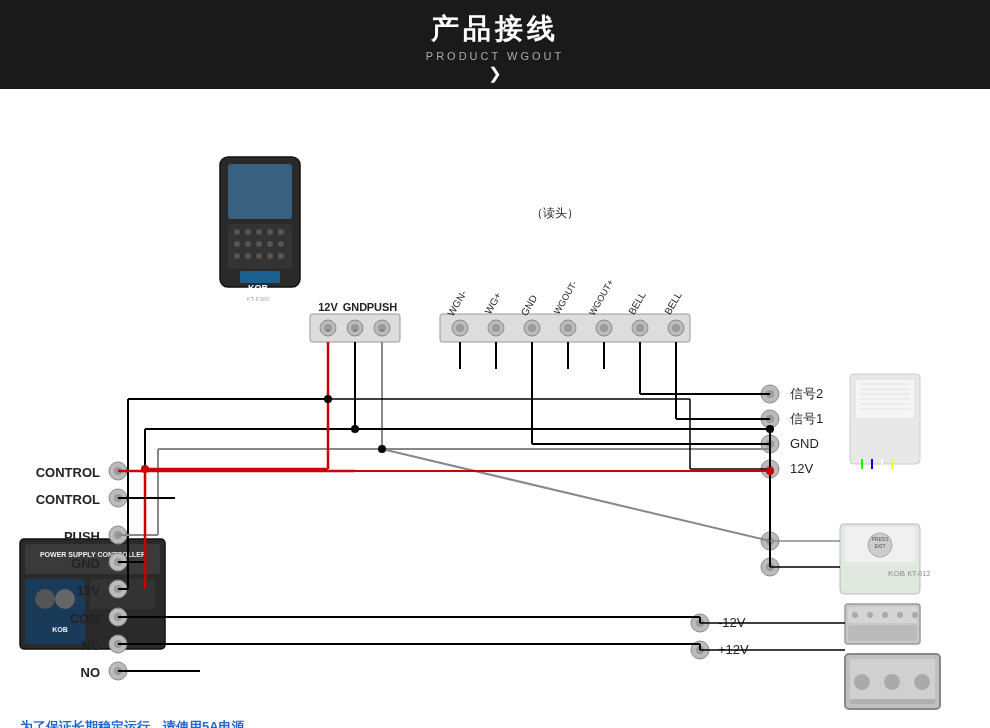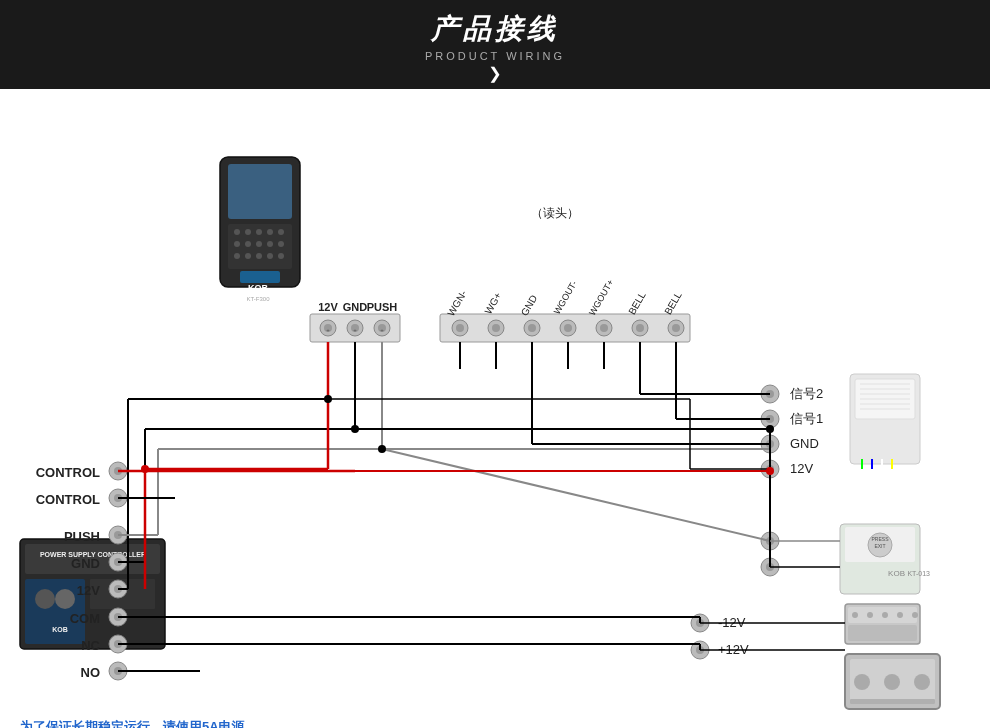--- a/index.html
+++ b/index.html
@@ -15,21 +15,20 @@
       background: #1a1a1a;
       width: 100%;
       padding: 10px 0 6px;
       text-align: center;
     }
     .header-title-cn {
       color: #fff;
       font-size: 28px;
       letter-spacing: 4px;
       font-weight: bold;
-      font-style: italic;
     }
     .header-title-en {
       color: #aaa;
       font-size: 11px;
       letter-spacing: 3px;
       margin-top: 2px;
     }
     .header-chevron {
       color: #fff;
       font-size: 16px;
@@ -46,21 +45,21 @@
       top: 0; left: 0;
       width: 100%;
       height: 100%;
     }
   </style>
 </head>
 <body>
 
 <div class="header">
   <div class="header-title-cn">产品接线</div>
-  <div class="header-title-en">PRODUCT WIRING</div>
+  <div class="header-title-en">PRODUCT WGOUT</div>
   <div class="header-chevron">❯</div>
 </div>
 
 <div class="main">
   <svg class="diagram" viewBox="0 0 990 666" xmlns="http://www.w3.org/2000/svg">
 
     <rect x="220" y="68" width="80" height="130" rx="8" ry="8" fill="#2a2a2a" stroke="#111" stroke-width="1.5"></rect>
 
     <rect x="228" y="75" width="64" height="55" rx="3" fill="#3a6080"></rect>
 

